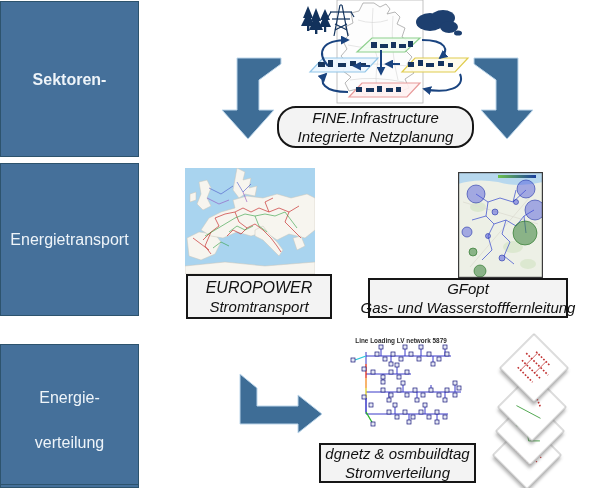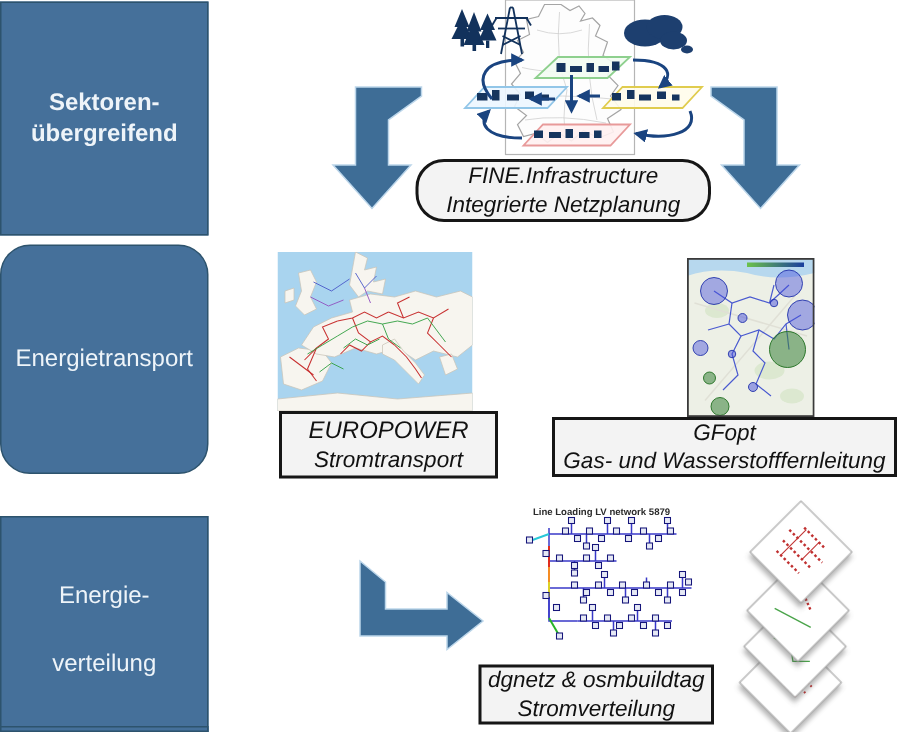--- a/index.html
+++ b/index.html
@@ -29,23 +29,22 @@
     white-space:nowrap;
   }
   .label-box .big{font-size:16px;}
   svg{display:block;}
 </style>
 </head>
 <body>
 
 <div class="abs row-box" style="top:1px;height:156px;font-weight:bold;">
   <span>Sektoren-</span>
-  <span>übergreifend</span>
-</div>
-<div class="abs row-box" style="top:163px;height:153px;border-radius:20px;">
+</div>
+<div class="abs row-box" style="top:163px;height:153px;">
   <span>Energietransport</span>
 </div>
 <div class="abs row-box" style="top:344px;height:151px;gap:24px;">
   <span>Energie-</span>
   <span>verteilung</span>
 </div>
 <div class="abs row-box" style="top:484px;height:4px;"></div>
 
 <svg class="abs" style="left:278px;top:0;" width="212" height="106" viewBox="0 0 212 106">
   <defs>
@@ -235,21 +234,21 @@
     <circle cx="37" cy="40" r="3" fill="rgba(72,80,220,0.5)" stroke="#2233aa" stroke-width="0.6"></circle>
     <circle cx="15" cy="80" r="4" fill="rgba(56,130,56,0.55)" stroke="#1e6e1e" stroke-width="0.6"></circle>
     <circle cx="22" cy="99" r="6" fill="rgba(56,130,56,0.55)" stroke="#1e6e1e" stroke-width="0.6"></circle>
     <circle cx="44" cy="86" r="3" fill="rgba(72,80,220,0.5)" stroke="#2233aa" stroke-width="0.6"></circle>
     <circle cx="58" cy="30" r="2.5" fill="rgba(72,80,220,0.5)" stroke="#2233aa" stroke-width="0.6"></circle>
     <circle cx="30" cy="64" r="2.5" fill="rgba(72,80,220,0.5)" stroke="#2233aa" stroke-width="0.6"></circle>
   </g>
   <rect x="0.5" y="0.5" width="84" height="105" fill="none" stroke="#3a3a3a" stroke-width="1.4"></rect>
 </svg>
 
-<div class="abs label-box" style="left:368px;top:278px;width:230px;height:40px;">
+<div class="abs label-box" style="left:368px;top:278px;width:200px;height:40px;">
   <span>GFopt</span>
   <span>Gas- und Wasserstofffernleitung</span>
 </div>
 
 <svg class="abs" style="left:333px;top:334px;" width="137" height="109" viewBox="0 0 137 109">
   <rect width="137" height="109" fill="#ffffff"></rect>
   <text x="68" y="9" text-anchor="middle" font-size="6.4" font-weight="bold" fill="#2b2b2b">Line Loading LV network 5879</text>
   <g fill="none" stroke="#3838c8" stroke-width="1">
     <path d="M33,22 H118"></path>
       <path d="M48,22 V15"></path>

